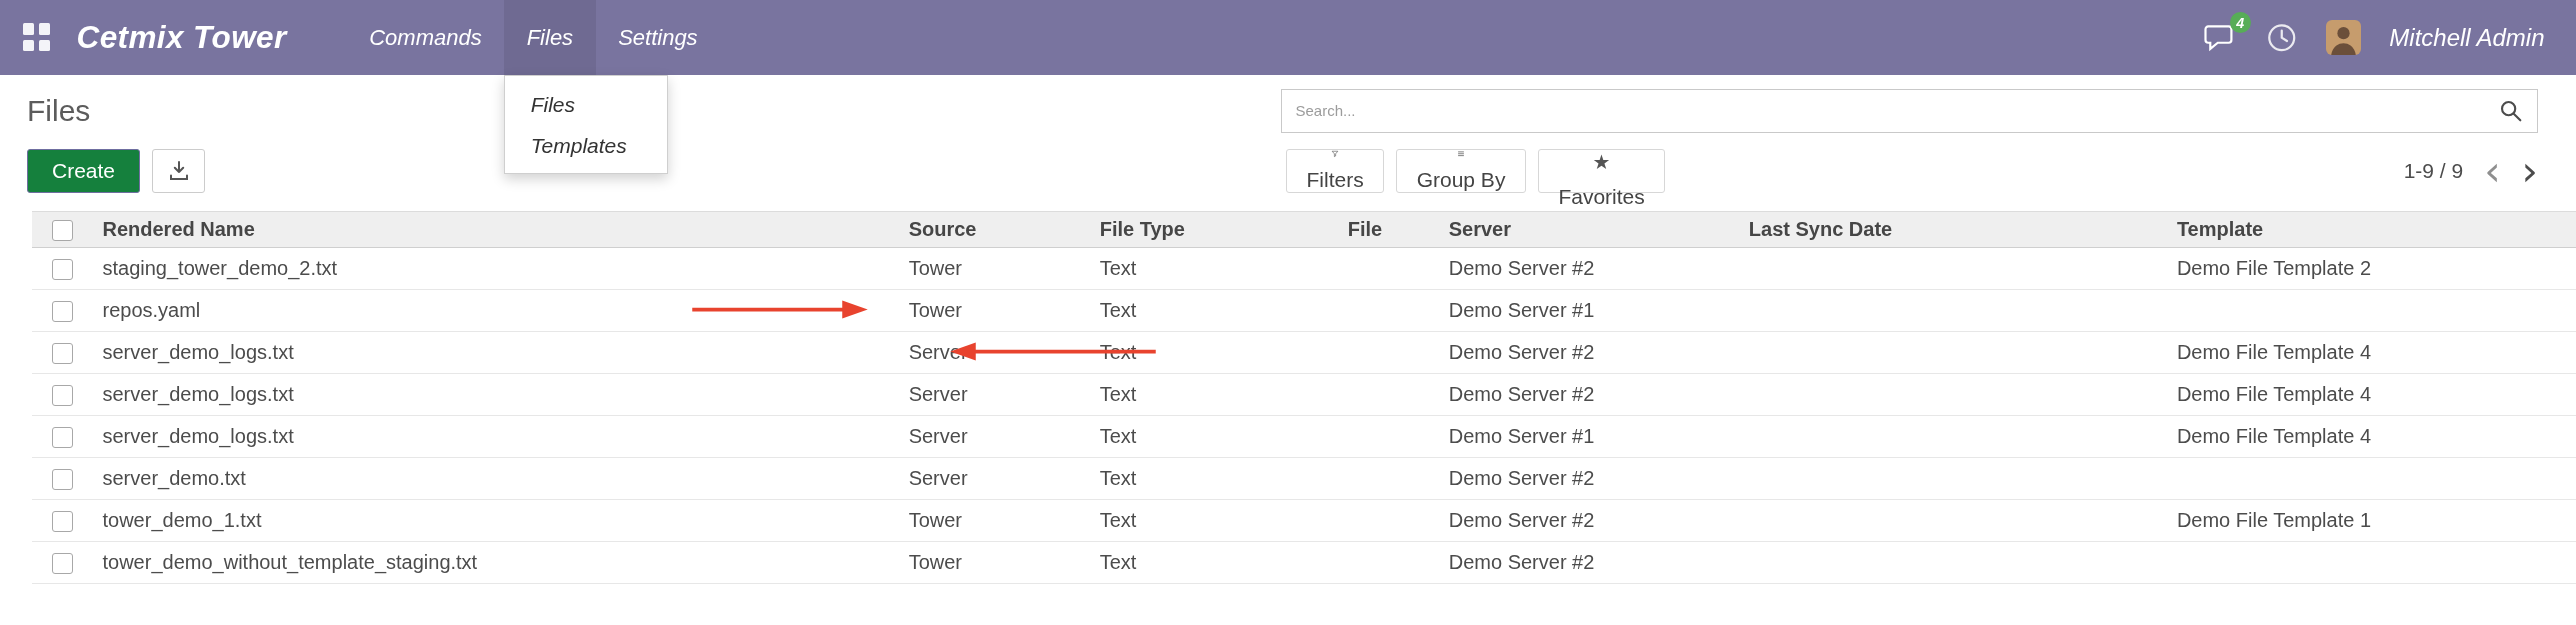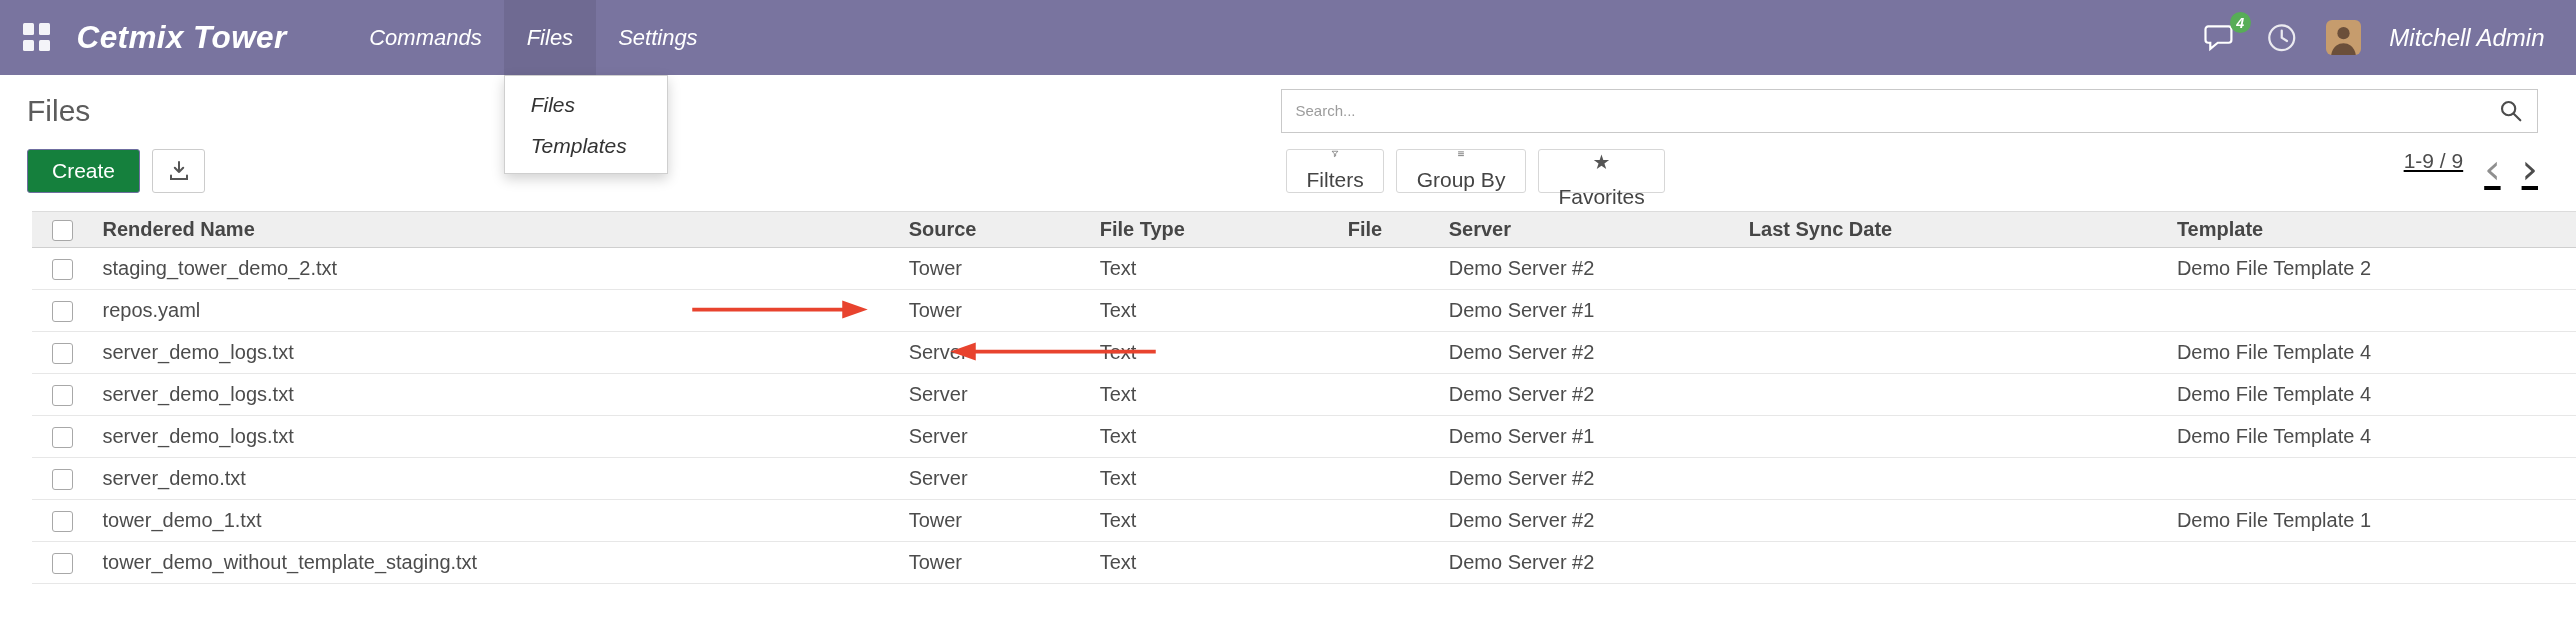--- a/index.html
+++ b/index.html
@@ -51,21 +51,21 @@
   .search-box input { flex: 1; border: none; outline: none; font-size: 15px; color: #555; font-family: inherit; background: transparent; }
   .search-box input::placeholder { color: #9c9c9c; }
 
   .cp-bottom { position: relative; height: 78px; padding: 16.5px 38px 0 27px; display: flex; align-items: flex-start; }
   .btn { height: 44px; border-radius: 3px; font-size: 21px; display: inline-flex; align-items: center; cursor: pointer; white-space: nowrap; }
   .btn-primary { background: #15803d; color: #fff; padding: 0 24px; border: 0.8px solid #6f6ea0; }
   .btn-icon { width: 53px; justify-content: center; background: #fff; border: 0.8px solid #ccc; margin-left: 12px; }
   .filter-group { position: absolute; left: 1286px; top: 16.5px; display: flex; }
   .btn-light { background: #fff; border: 0.8px solid #d7d7d7; color: #444; padding: 0 19.5px; gap: 10.5px; margin-right: 12px; flex-direction: column; }
   .btn-light .glyph { font-size: 20px; color: #555; }
-  .pager { position: absolute; right: 38px; top: 16.5px; height: 44px; display: flex; gap: 21px; text-decoration: underline; }
+  .pager { position: absolute; right: 38px; top: 16.5px; height: 44px; display: flex; align-items: center; gap: 21px; }
   .pager-text { font-size: 21px; color: #4c4c4c; }
   .chev { font-size: 41px; line-height: 41px; cursor: pointer; font-family: "DejaVu Sans", sans-serif; user-select: none; }
   .chev.prev { color: #8f8f8f; }
   .chev.next { color: #4c4c4c; }
 
   
   table { width: 2576px; border-collapse: collapse; table-layout: fixed; margin-left: 32px; }
   thead th {
     height: 36px; background: #efefef; border-top: 0.8px solid #dcdcdc; border-bottom: 0.8px solid #cfcfcf;
     font-size: 20px; font-weight: bold; color: #464646; text-align: left; padding: 0 10.5px;

